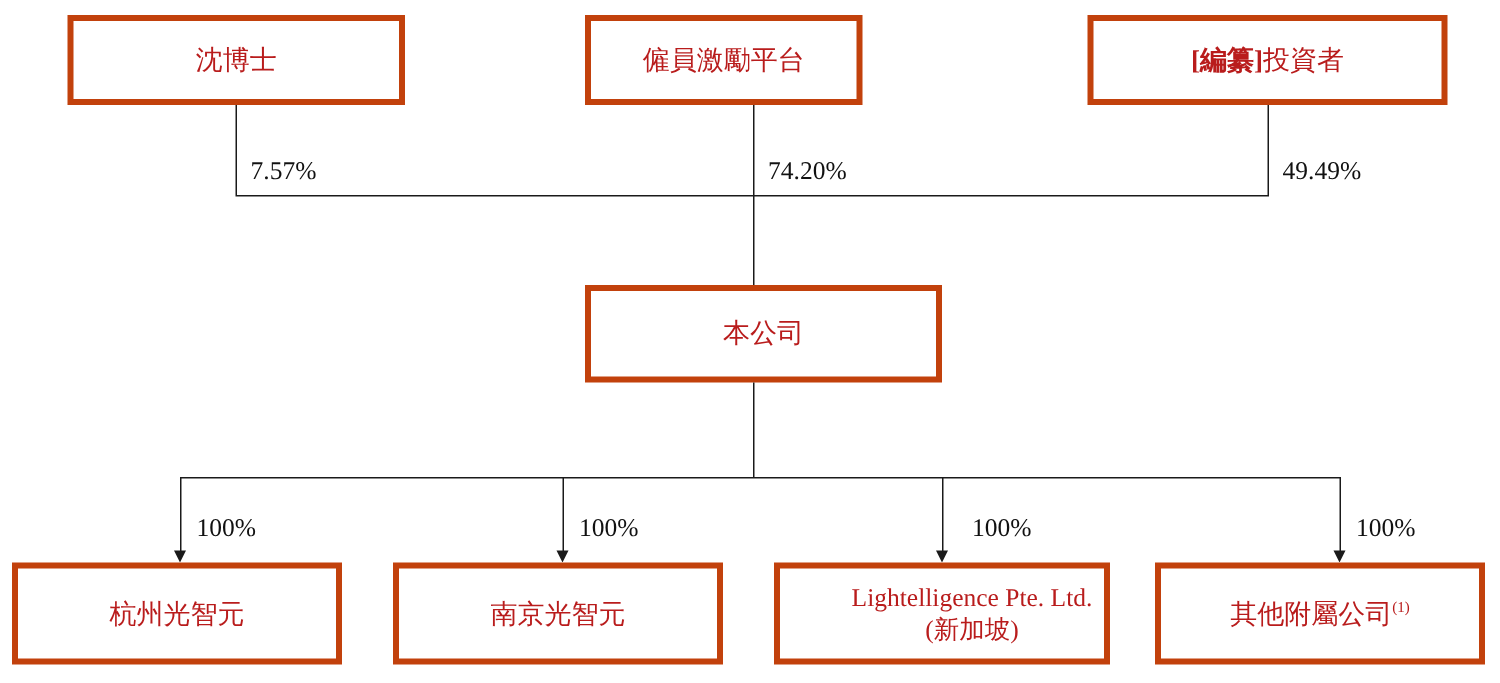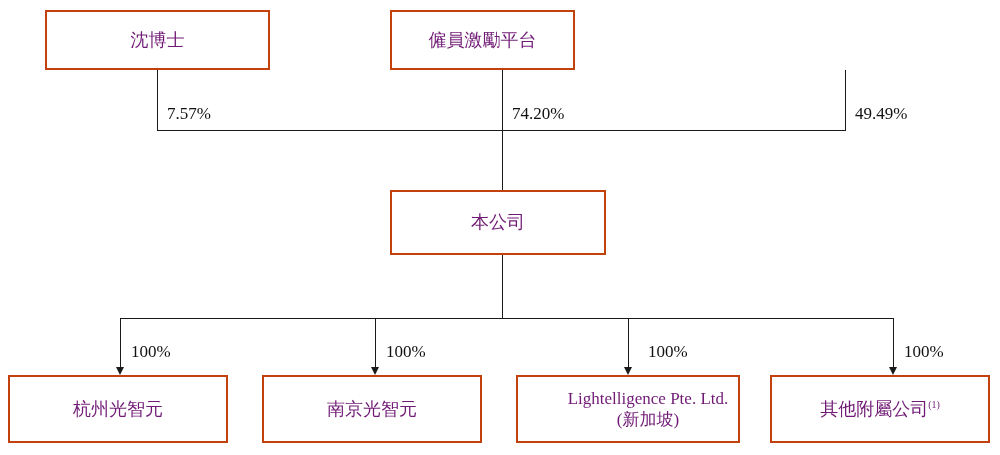--- a/index.html
+++ b/index.html
@@ -10,28 +10,28 @@
   }
   .canvas {
     position: relative;
     width: 1000px;
     height: 455px;
     background: #ffffff;
     overflow: hidden;
   }
   .box {
     position: absolute;
-    border: 2px solid #c2410c;
+    border: 4px solid #c2410c;
     background: #ffffff;
     display: flex;
     flex-direction: column;
     align-items: center;
     justify-content: center;
     font-size: 18px;
-    color: #701a75;
+    color: #b91c1c;
     line-height: 1.25;
     box-sizing: border-box;
   }
   .vline, .hline {
     position: absolute;
     background: #1a1a1a;
   }
   .vline { width: 1px; }
   .hline { height: 1px; }
   .pct {
@@ -64,31 +64,36 @@
 <div class="canvas">
 
   <div class="box" style="left:45px; top:10px; width:225px; height:60px;">
     <span>沈博士</span>
   </div>
 
   <div class="box" style="left:390px; top:10px; width:185px; height:60px;">
     <span>僱員激勵平台</span>
   </div>
 
+  <div class="box" style="left:725px; top:10px; width:240px; height:60px;">
+    <span>
+      <span class="bold">[編纂]</span><span>投資者</span>
+    </span>
+  </div>
 
   <div class="vline" style="left:157px; top:70px; height:60px;"></div>
   <div class="vline" style="left:502px; top:70px; height:120px;"></div>
   <div class="vline" style="left:845px; top:70px; height:60px;"></div>
   <div class="hline" style="left:157px; top:130px; width:689px;"></div>
 
   <div class="pct" style="left:167px; top:92px;">7.57%</div>
   <div class="pct" style="left:512px; top:92px;">74.20%</div>
   <div class="pct" style="left:855px; top:92px;">49.49%</div>
 
-  <div class="box" style="left:390px; top:190px; width:216px; height:65px;">
+  <div class="box" style="left:390px; top:190px; width:238px; height:65px;">
     <span>本公司</span>
   </div>
 
   <div class="vline" style="left:502px; top:255px; height:63px;"></div>
   <div class="hline" style="left:120px; top:318px; width:774px;"></div>
 
   <div class="vline" style="left:120px; top:318px; height:50px;"></div>
   <div class="vline" style="left:375px; top:318px; height:50px;"></div>
   <div class="vline" style="left:628px; top:318px; height:50px;"></div>
   <div class="vline" style="left:893px; top:318px; height:50px;"></div>

